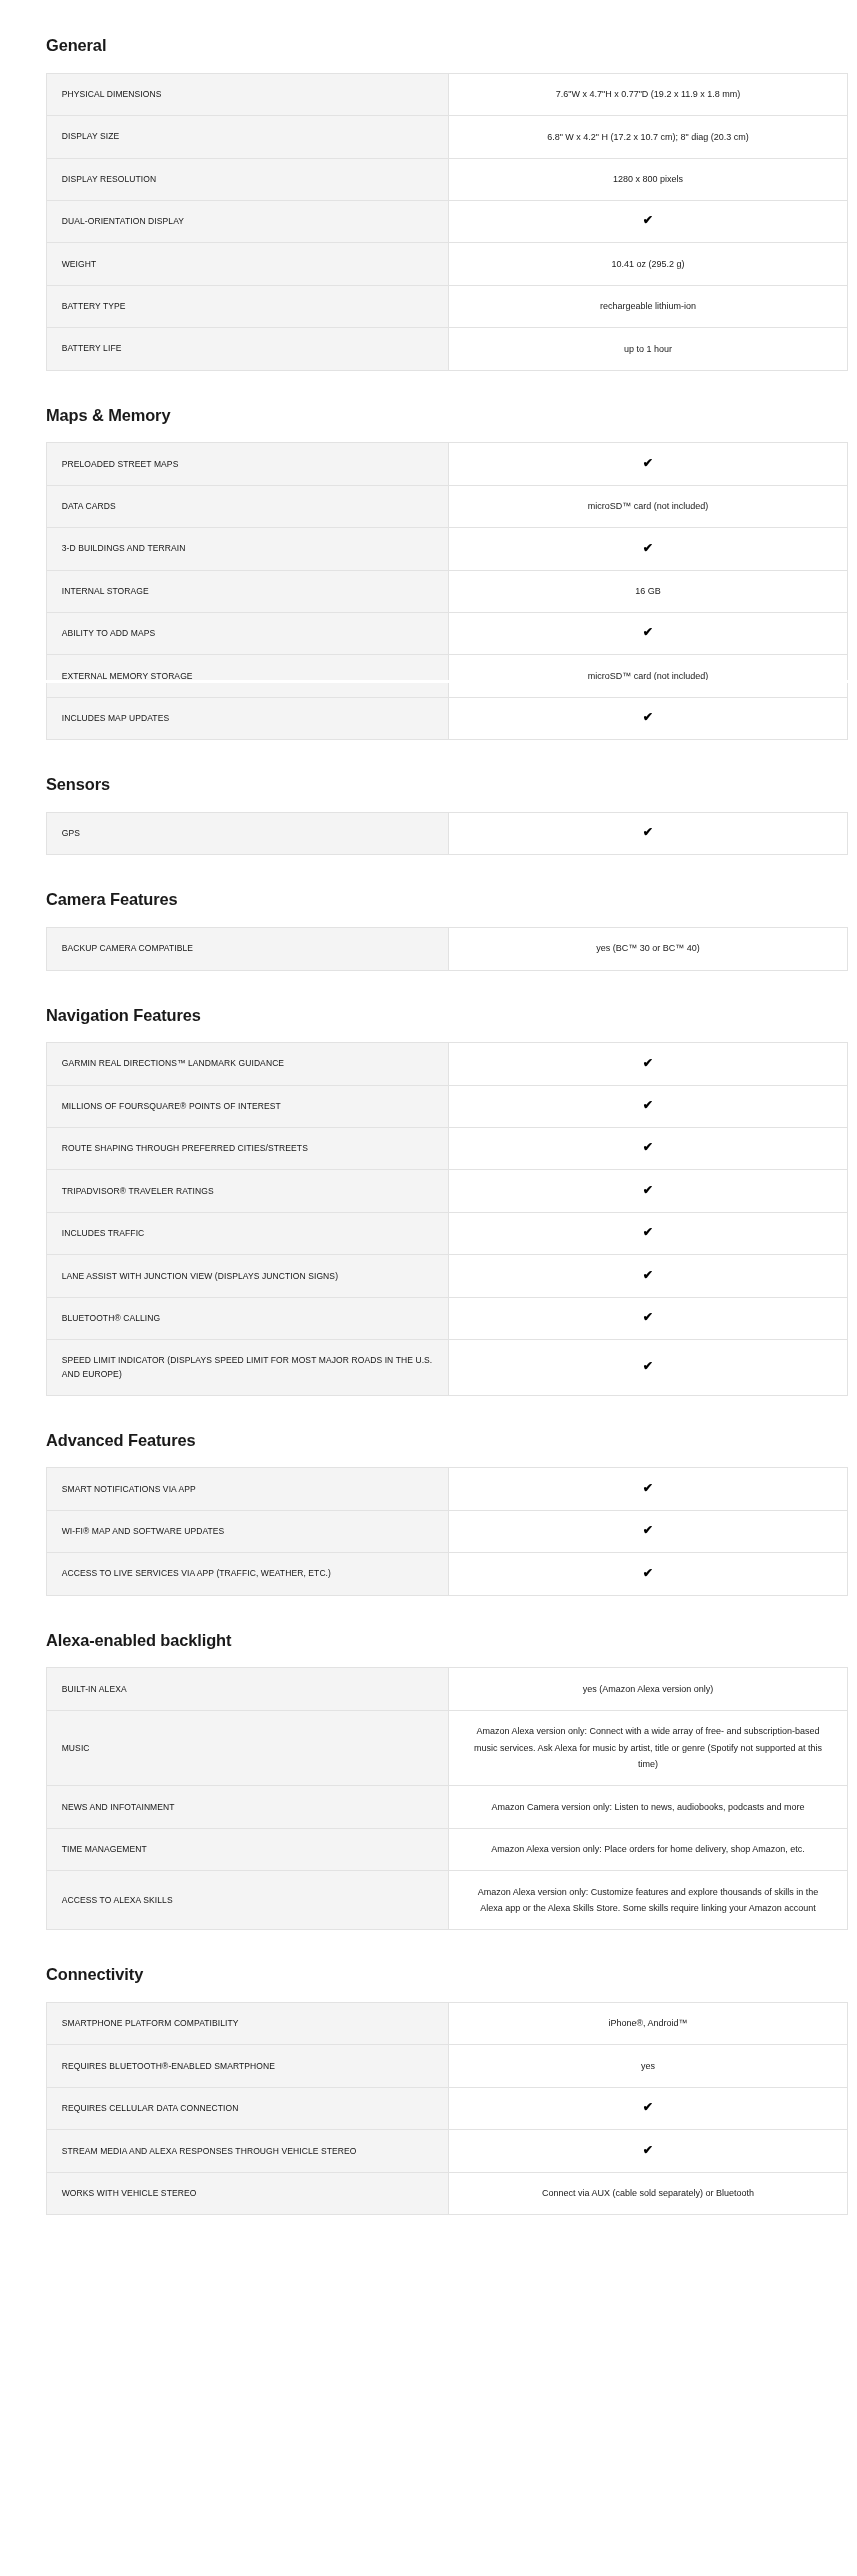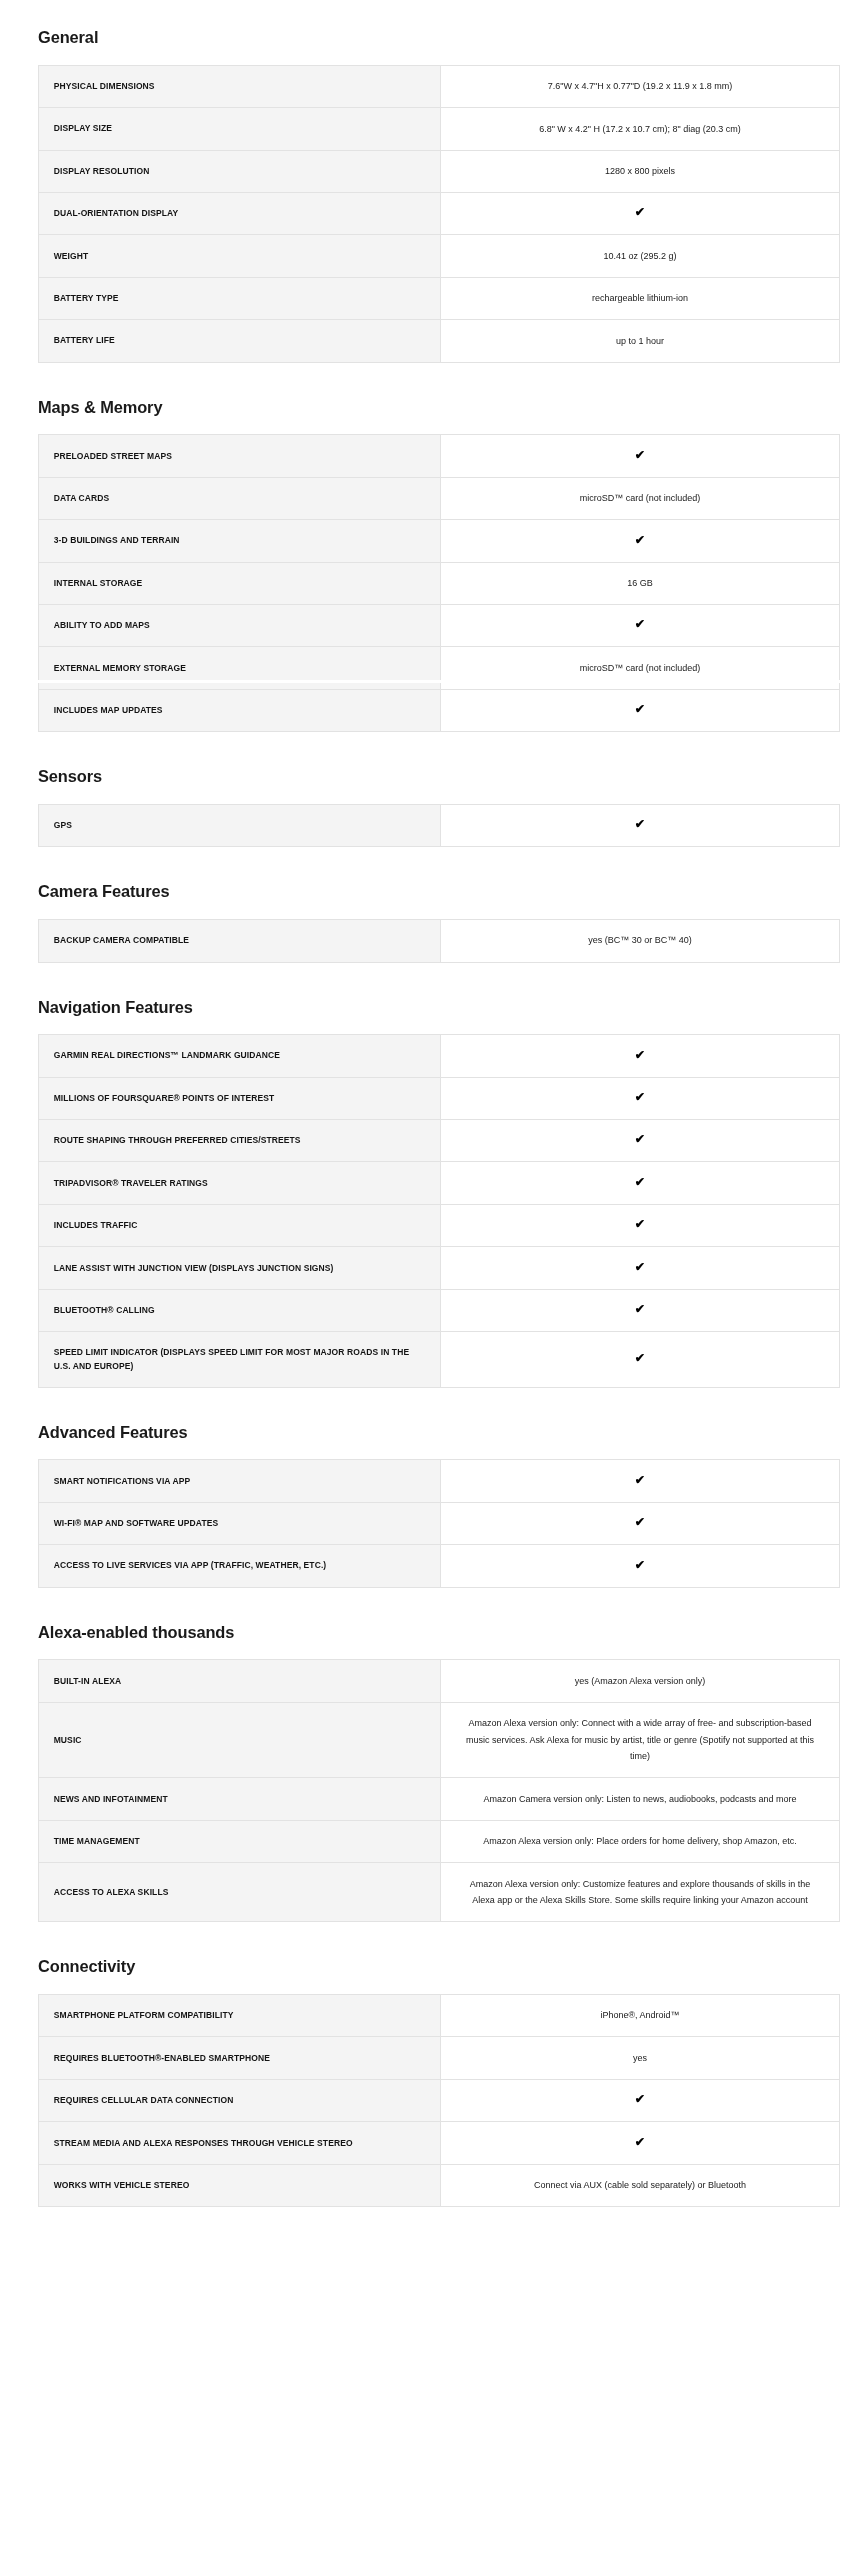--- a/index.html
+++ b/index.html
@@ -10,21 +10,21 @@
     font-family: "Liberation Sans", sans-serif;
   }
   body {
     width: 857px;
     min-height: 2576px;
     position: relative;
     overflow-x: hidden;
   }
   .page {
     width: 857px;
-    padding: 8px;
+    padding: 16px;
   }
   .section {
     margin: 0 0 0 0;
   }
   .section-title {
     font-size: 16.4px;
     font-weight: 700;
     color: #1a1a1a;
     letter-spacing: -0.1px;
     padding: 0 0 0 30px;
@@ -48,21 +48,21 @@
   .spec-table td {
     vertical-align: middle;
     padding: 12.4px 14.7px;
     border: none;
   }
   .spec-table td.k {
     width: 402px;
     background: #f4f4f4;
     border-right: 0.6px solid #e2e2e2;
     font-size: 8.5px;
-    font-weight: 700;
+    font-weight: 400;
     color: #131313;
     text-transform: uppercase;
     letter-spacing: 0.1px;
     line-height: 1.75;
   }
   .spec-table td.v {
     background: #ffffff;
     font-size: 9px;
     font-weight: 400;
     color: #202020;
@@ -248,21 +248,21 @@
             </tr>
             <tr>
               <td class="k">ACCESS TO LIVE SERVICES VIA APP (TRAFFIC, WEATHER, ETC.)</td>
               <td class="v"><span class="check">✔</span></td>
             </tr>
           </tbody>
         </table>
       </div>
       <div class="gap-sm"></div>
       <div class="section">
-        <h2 class="section-title">Alexa-enabled thousands</h2>
+        <h2 class="section-title">Alexa-enabled backlight</h2>
         <table class="spec-table">
           <tbody>
             <tr>
               <td class="k">BUILT-IN ALEXA</td>
               <td class="v">yes (Amazon Alexa version only)</td>
             </tr>
             <tr>
               <td class="k">MUSIC</td>
               <td class="v">Amazon Alexa version only: Connect with a wide array of free- and subscription-based music services. Ask Alexa for music by artist, title or genre (Spotify not supported at this time)</td>
             </tr>

